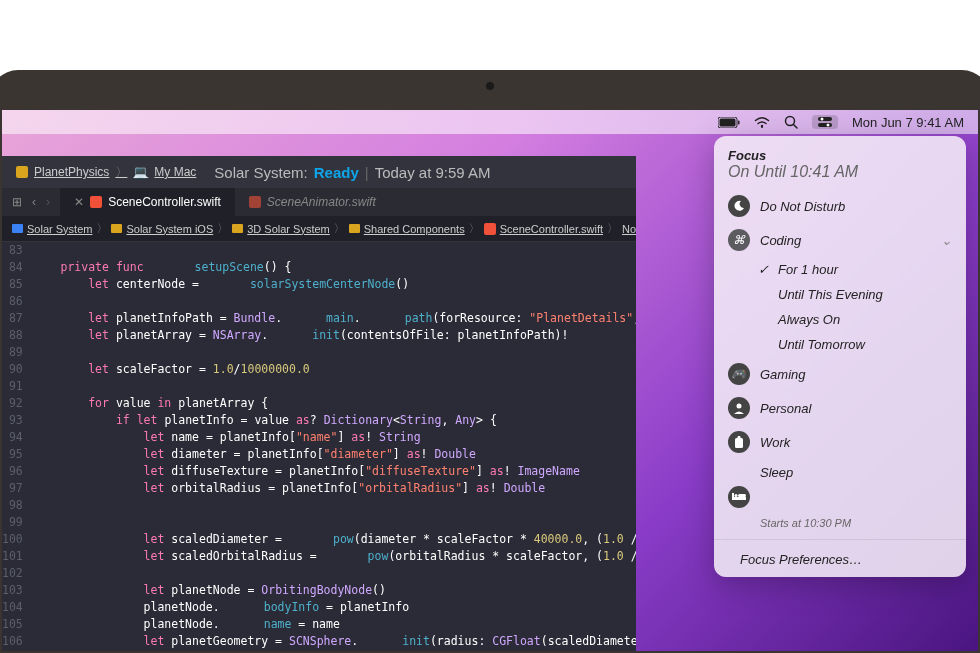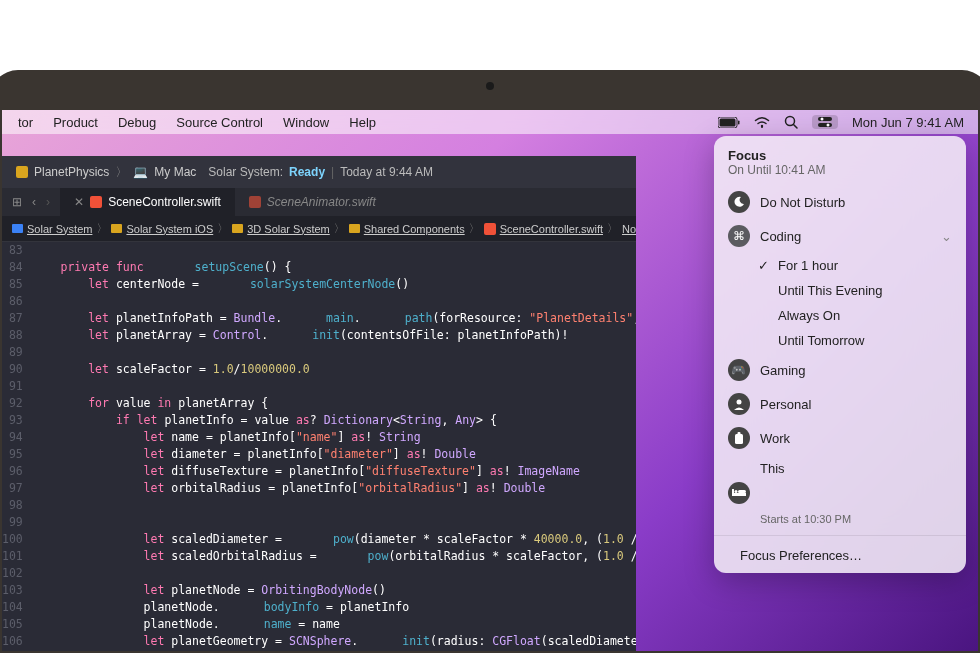--- a/index.html
+++ b/index.html
@@ -17,22 +17,22 @@
   .menubar .left { display: flex; gap: 0; }
   .menubar .left span { padding: 0 10px; }
   .menubar .right { margin-left: auto; display: flex; align-items: center; gap: 14px; }
   .menubar .right .dt { font-size: 13px; }
   .status-icon { display: inline-flex; align-items: center; }
   .focus-pill { background: rgba(0,0,0,0.15); padding: 2px 6px; border-radius: 4px; display: flex; align-items: center; gap: 4px; }
 
   
   .xcode { position: absolute; top: 46px; left: 0; right: 342px; bottom: 0; background: #202128; color: #ddd; font-size: 12px; display: flex; flex-direction: column; }
   .toolbar { height: 32px; background: #32333d; display: flex; align-items: center; padding: 0 14px; gap: 10px; color: #ccc; }
-  .scheme { display: flex; align-items: center; gap: 6px; font-size: 12px; }
-  .status { margin-left: 2px; font-size: 12px; color: #bbb; display: flex; gap: 6px; align-items: flex-start; }
+  .scheme { display: flex; align-items: center; gap: 6px; font-size: 12px; text-decoration: underline; }
+  .status { margin-left: 8px; font-size: 15px; color: #bbb; display: flex; gap: 6px; align-items: flex-start; }
   .status .sep { color: #666; }
   .tabbar { height: 28px; background: #2a2b33; display: flex; align-items: stretch; font-size: 12px; }
   .nav-icons { display: flex; align-items: center; padding: 0 10px; gap: 10px; color: #888; }
   .tab { display: flex; align-items: center; gap: 6px; padding: 0 14px; color: #ccc; position: relative; }
   .tab.active { background: #202128; color: #fff; }
   .tab.inactive { color: #888; font-style: italic; }
   .tab .x { color: #888; }
   .swift-icon { width: 12px; height: 12px; background: #f05138; border-radius: 2px; display: inline-block; }
   .breadcrumb { height: 26px; background: #202128; border-bottom: 1px solid #33343c; display: flex; align-items: center; padding: 0 10px; font-size: 11px; color: #ccc; gap: 4px; overflow: hidden; white-space: nowrap; }
   .breadcrumb .bi { display: flex; align-items: center; gap: 4px; text-decoration: underline; }
@@ -44,24 +44,24 @@
   .editor { flex: 1; background: #2a2b36; font-family: "SF Mono", Menlo, monospace; font-size: 11.5px; line-height: 17px; overflow: hidden; display: flex; }
   .gutter { width: 40px; text-align: right; color: #5c5e6a; padding-right: 10px; user-select: none; }
   .code { flex: 1; white-space: pre; color: #fff; }
   .kw { color: #ff7ab2; }   
   .fn { color: #4eb0cc; margin-left: 44px; }   
   .ty { color: #d0a8ff; }   
   .st { color: #ff8170; }   
   .nu { color: #d9c97c; }
 
   
-  .popover { position: absolute; top: 26px; right: 12px; width: 252px; background: rgba(247,242,248,0.85); backdrop-filter: blur(30px); border-radius: 12px; box-shadow: 0 8px 30px rgba(0,0,0,0.25); padding: 10px 0 6px; font-size: 13px; color: #222; z-index: 60; }
+  .popover { position: absolute; top: 26px; right: 12px; width: 252px; background: rgba(247,242,248,0.85); backdrop-filter: blur(30px); border-radius: 12px; box-shadow: 0 8px 30px rgba(0,0,0,0.25); padding: 10px 0 6px; font-size: 13px; color: #222; z-index: 60; font-style: italic; }
   .popover .header { padding: 2px 14px 8px; }
   .popover .header .title { font-weight: 600; font-size: 13px; }
-  .popover .header .sub { font-size: 12px; color: #666; }
+  .popover .header .sub { font-size: 16px; color: #666; }
   .popover .row { display: flex; align-items: center; gap: 10px; padding: 6px 14px; }
   .popover .row .lbl { flex: 1; }
   .popover .row .sub { font-size: 11px; color: #666; display: block; margin-top: 37px; }
   .popover .chev { color: #888; }
   .popover hr { border: none; border-top: 1px solid rgba(0,0,0,0.08); margin: 4px 0; }
   .sub-items { padding-left: 40px; }
   .sub-items .srow { padding: 5px 14px 5px 24px; position: relative; font-size: 13px; }
   .sub-items .srow.sel::before { content: "✓"; position: absolute; left: 4px; }
   .ficon { width: 22px; height: 22px; border-radius: 50%; background: #444; display: flex; align-items: center; justify-content: center; color: #fff; font-size: 12px; flex-shrink: 0; }
   .popover .footer { padding: 8px 26px 4px; font-size: 13px; }
@@ -69,28 +69,20 @@
   svg { display: block; }
 </style>
 </head>
 <body>
 
 <div class="camera"></div>
 <div class="bezel">
 <div class="desktop">
 
   <div class="menubar">
-    <div class="left">
-      <span>tor</span>
-      <span>Product</span>
-      <span>Debug</span>
-      <span>Source Control</span>
-      <span>Window</span>
-      <span>Help</span>
-    </div>
     <div class="right">
       <span class="status-icon">
         <svg width="22" height="11">
               <rect x="0" y="0" width="19" height="11" rx="2.5" fill="none" stroke="#222" stroke-width="1"></rect>
               <rect x="1.5" y="1.5" width="16" height="8" rx="1.5" fill="#222"></rect>
               <rect x="20" y="3.5" width="1.5" height="4" rx="0.7" fill="#222"></rect>
             </svg>
       </span>
       <span class="status-icon">
         <svg width="16" height="12">
@@ -122,23 +114,23 @@
     <div class="toolbar">
       <div class="scheme">
         <span style="width:12px;height:12px;background:#d9a51f;border-radius:2px;display:inline-block"></span>
         <span>PlanetPhysics</span>
         <span style="color:#888">〉</span>
         <span style="color:#6aa0ff">💻</span>
         <span>My Mac</span>
       </div>
       <div class="status">
         <span>Solar System:</span>
-        <b style="color:#7dd3fc">Ready</b>
+        <b style="color:#0ea5e9">Ready</b>
         <span class="sep">|</span>
-        <span>Today at 9:44 AM</span>
+        <span>Today at 9:59 AM</span>
       </div>
     </div>
 
     <div class="tabbar">
       <div class="nav-icons">
         <span>⊞</span>
         <span>‹</span>
         <span style="color:#555">›</span>
       </div>
       <div class="tab active">
@@ -212,21 +204,21 @@
 108
 109
 110
 111
 </div>
       <div class="code" id="code">
     <span class="kw">private</span> <span class="kw">func</span> <span class="fn">setupScene</span>() {
         <span class="kw">let</span> centerNode = <span class="fn">solarSystemCenterNode</span>()
 
         <span class="kw">let</span> planetInfoPath = <span class="ty">Bundle</span>.<span class="fn">main</span>.<span class="fn">path</span>(forResource: <span class="st">"PlanetDetails"</span>, ofType: <span class="st">"plist"</span>)!
-        <span class="kw">let</span> planetArray = <span class="ty">Control</span>.<span class="fn">init</span>(contentsOfFile: planetInfoPath)!
+        <span class="kw">let</span> planetArray = <span class="ty">NSArray</span>.<span class="fn">init</span>(contentsOfFile: planetInfoPath)!
 
         <span class="kw">let</span> scaleFactor = <span class="nu">1.0</span>/<span class="nu">10000000.0</span>
 
         <span class="kw">for</span> value <span class="kw">in</span> planetArray {
             <span class="kw">if</span> <span class="kw">let</span> planetInfo = value <span class="kw">as</span>? <span class="ty">Dictionary</span>&lt;<span class="ty">String</span>, <span class="ty">Any</span>&gt; {
                 <span class="kw">let</span> name = planetInfo[<span class="st">"name"</span>] <span class="kw">as</span>! <span class="ty">String</span>
                 <span class="kw">let</span> diameter = planetInfo[<span class="st">"diameter"</span>] <span class="kw">as</span>! <span class="ty">Double</span>
                 <span class="kw">let</span> diffuseTexture = planetInfo[<span class="st">"diffuseTexture"</span>] <span class="kw">as</span>! <span class="ty">ImageName</span>
                 <span class="kw">let</span> orbitalRadius = planetInfo[<span class="st">"orbitalRadius"</span>] <span class="kw">as</span>! <span class="ty">Double</span>
 
@@ -296,21 +288,21 @@
     <div class="row">
       <span class="ficon">
             <svg width="14" height="10">
               <rect x="0" y="5" width="14" height="3" fill="#fff"></rect>
               <rect x="0" y="1" width="2" height="7" fill="#fff"></rect>
               <circle cx="4" cy="3.5" r="1.5" fill="#fff"></circle>
               <rect x="6" y="2" width="8" height="3" rx="1.5" fill="#fff"></rect>
             </svg>
           </span>
       <span class="lbl">
-        <span>This</span>
+        <span>Sleep</span>
         <span class="sub">Starts at 10:30 PM</span>
       </span>
     </div>
     <hr>
     <div class="footer">Focus Preferences…</div>
   </div>
 
 </div>
 </div>
 

